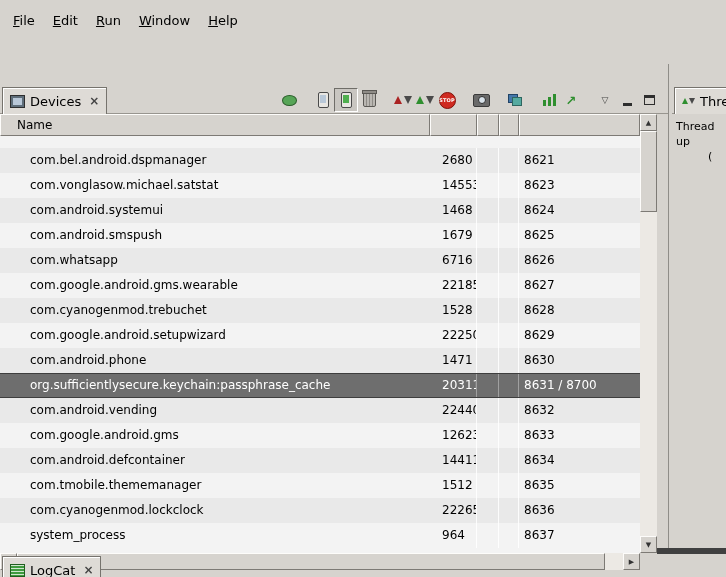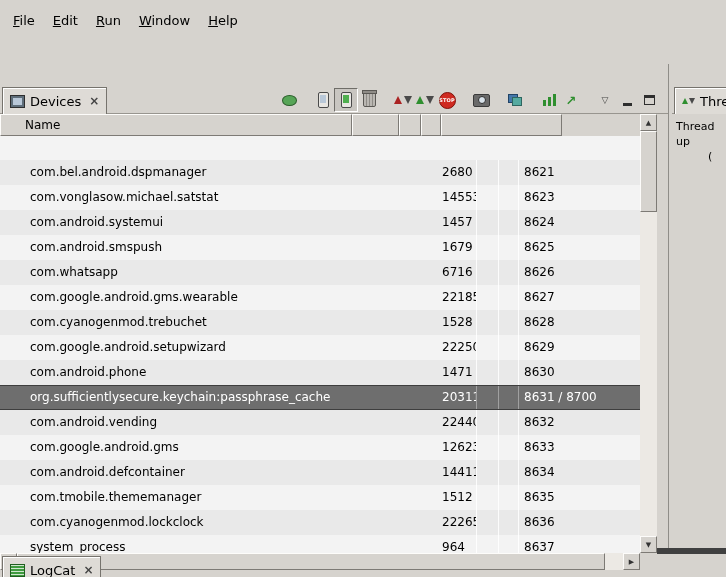--- a/index.html
+++ b/index.html
@@ -78,27 +78,27 @@
   .devtab-ic::after{content:'';position:absolute;inset:2px;background:#b9c8d8;}
   .thrtab-ic{display:inline-flex;align-items:flex-end;}
   .logcat-ic{width:13px;height:11px;background:#3f9b3f;border:1px solid #1f5e1f;display:inline-block;
     background-image:repeating-linear-gradient(rgba(255,255,255,.75) 0 1px,transparent 1px 3px);}
 
   
   .table{position:relative;height:456px;}
   .thead{display:flex;height:22px;width:640px;}
   .th{background:#d6d3ce;border:1px solid;border-color:#fdfcfa #7d7a75 #7d7a75 #fdfcfa;
     font-size:12px;line-height:20px;box-sizing:border-box;overflow:hidden;white-space:nowrap;}
-  .th-name{width:352px;padding-left:24px;}
+  .th-name{width:430px;padding-left:16px;}
   .th-pid{width:47px;}
   .th-a{width:22px;}
   .th-b{width:20px;}
   .th-port{width:121px;}
 
-  .tbody{width:640px;height:417px;overflow:hidden;background:#f3f3f3;padding-top:24px;box-sizing:border-box;}
+  .tbody{width:640px;height:417px;overflow:hidden;background:#f3f3f3;padding-top:12px;box-sizing:border-box;}
   .trow{display:flex;height:25px;box-sizing:border-box;}
   .trow.even{background:#e9e9e9;}
   .trow.odd{background:#f3f3f3;}
   .trow.sel{background:#6e6e6e;color:#fff;border-top:1px solid #3e3e3e;border-bottom:1px solid #3e3e3e;}
   .cell{font-size:12px;line-height:25px;box-sizing:border-box;overflow:hidden;white-space:nowrap;}
   .trow.sel .cell{line-height:23px;}
   .c-name{width:430px;padding-left:30px;}
   .c-pid{width:47px;padding-left:12px;border-right:1px solid rgba(255,255,255,.85);}
   .c-a{width:22px;border-right:1px solid rgba(255,255,255,.85);}
   .c-b{width:20px;border-right:1px solid rgba(255,255,255,.85);}
@@ -222,21 +222,21 @@
             </div>
             <div class="trow odd">
               <div class="cell c-name">com.vonglasow.michael.satstat</div>
               <div class="cell c-pid">14553</div>
               <div class="cell c-a"></div>
               <div class="cell c-b"></div>
               <div class="cell c-port">8623</div>
             </div>
             <div class="trow even">
               <div class="cell c-name">com.android.systemui</div>
-              <div class="cell c-pid">1457</div>
+              <div class="cell c-pid">1468</div>
               <div class="cell c-a"></div>
               <div class="cell c-b"></div>
               <div class="cell c-port">8624</div>
             </div>
             <div class="trow odd">
               <div class="cell c-name">com.android.smspush</div>
               <div class="cell c-pid">1679</div>
               <div class="cell c-a"></div>
               <div class="cell c-b"></div>
               <div class="cell c-port">8625</div>

